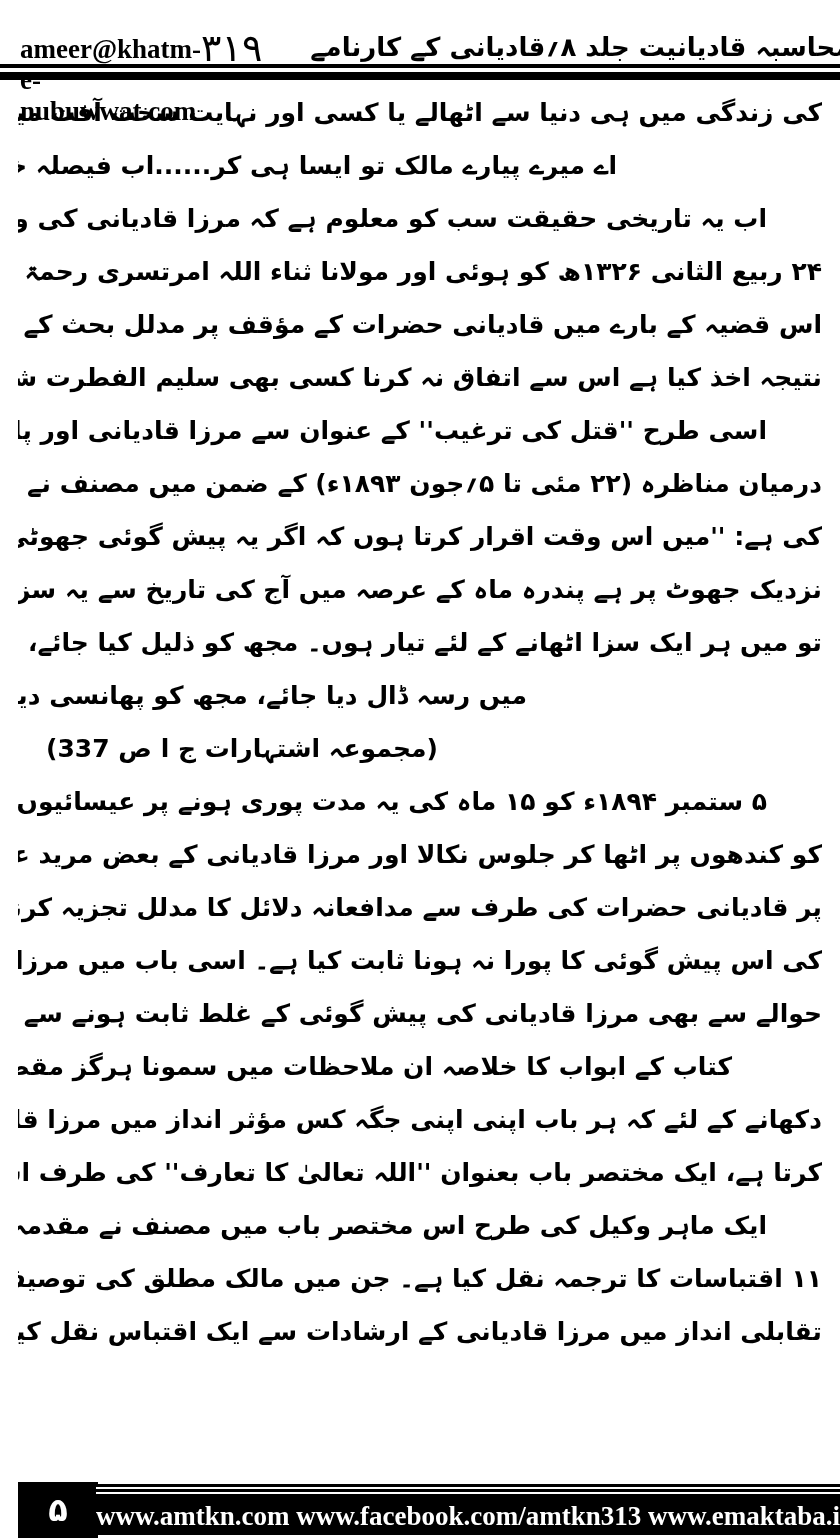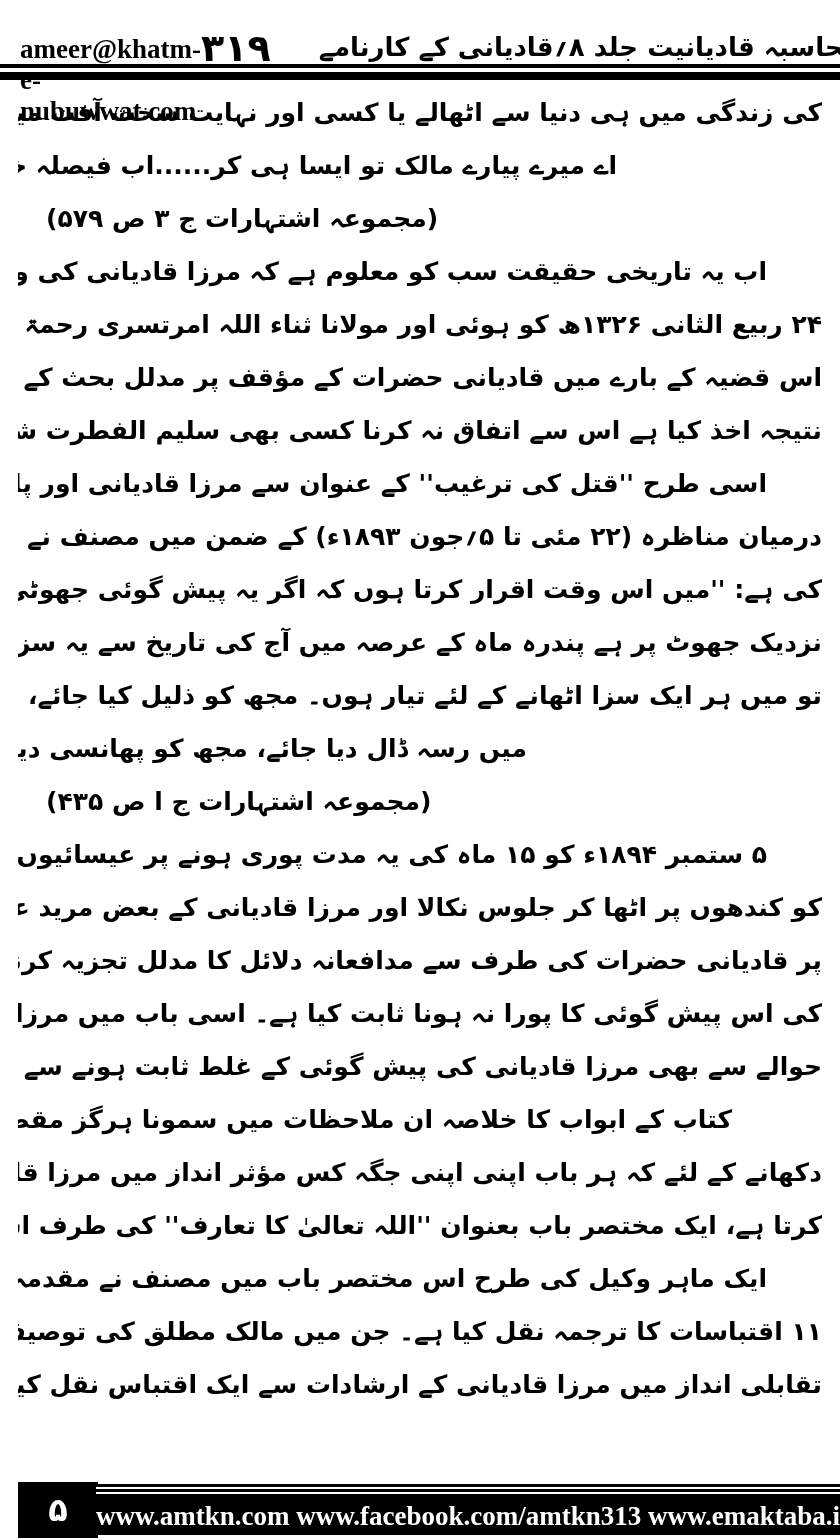--- a/index.html
+++ b/index.html
@@ -18,21 +18,21 @@
     padding: 26px 16px 0 20px;
     height: 62px;
   }
   .header-email {
     font-family: "Liberation Serif", serif;
     font-weight: bold; font-size: 27px; letter-spacing: 0px;
     padding-top: 8px;
   }
   .header-pageno {
     font-family: "DejaVu Sans", sans-serif;
-    font-weight: bold; font-size: 38px;
+    font-weight: normal; font-size: 38px;
     padding-top: 0px;
   }
   .header-title {
     direction: rtl;
     font-weight: bold; font-size: 26px;
     padding-top: 6px;
     white-space: nowrap;
     margin-left: 48px;
   }
   .header-rule { margin: 2px 0 0 0; }
@@ -96,32 +96,31 @@
   </div>
   <div class="header-rule">
     <div class="thin"></div>
     <div class="gap"></div>
     <div class="thick"></div>
   </div>
 
   <div class="bodytext">
     <div class="ln">کی زندگی میں ہی دنیا سے اٹھالے یا کسی اور نہایت سخت آفت میں جو موت کے برابر ہو،مبتلا کر۔</div>
     <div class="ln q">اے میرے پیارے مالک تو ایسا ہی کر......اب فیصلہ خدا کے ہاتھ میں ہے۔''</div>
-    <div class="ln cit">(مجموعہ اشتہارات ج ۳ ص ۵۷۹)</div>
     <div class="ln ind">اب یہ تاریخی حقیقت سب کو معلوم ہے کہ مرزا قادیانی کی وفات ۲۶ مئی ۱۹۰۸ء؍</div>
     <div class="ln">۲۴ ربیع الثانی ۱۳۲۶ھ کو ہوئی اور مولانا ثناء اللہ امرتسری رحمۃ اللہ علیہ کا انتقال ۱۵ مارچ ۱۹۴۸ء کو ہوا۔</div>
     <div class="ln">اس قضیہ کے بارے میں قادیانی حضرات کے مؤقف پر مدلل بحث کے بعد مصنف نے آخر میں جو</div>
     <div class="ln">نتیجہ اخذ کیا ہے اس سے اتفاق نہ کرنا کسی بھی سلیم الفطرت شخص کے لئے مشکل ہوگا۔</div>
     <div class="ln ind">اسی طرح ''قتل کی ترغیب'' کے عنوان سے مرزا قادیانی اور پادری عبداللہ آتھم کے</div>
     <div class="ln">درمیان مناظرہ (۲۲ مئی تا ۵؍جون ۱۸۹۳ء) کے ضمن میں مصنف نے مرزا قادیانی کی یہ تحریر نقل</div>
     <div class="ln">کی ہے: ''میں اس وقت اقرار کرتا ہوں کہ اگر یہ پیش گوئی جھوٹی نکلی یعنی وہ فریق جو خدا تعالیٰ کے</div>
     <div class="ln">نزدیک جھوٹ پر ہے پندرہ ماہ کے عرصہ میں آج کی تاریخ سے یہ سزائے موت ہاویہ میں نہ پڑے</div>
     <div class="ln">تو میں ہر ایک سزا اٹھانے کے لئے تیار ہوں۔ مجھ کو ذلیل کیا جائے، روسیاہ کیا جائے۔ میرے گلے</div>
     <div class="ln qe">میں رسہ ڈال دیا جائے، مجھ کو پھانسی دیا جائے، ہر ایک بات کے لئے تیار ہوں۔''</div>
-    <div class="ln cit">(مجموعہ اشتہارات ج ا ص ۴۳۵)</div>
+    <div class="ln cit">(مجموعہ اشتہارات ج ا ص 337)</div>
     <div class="ln ind">۵ ستمبر ۱۸۹۴ء کو ۱۵ ماہ کی یہ مدت پوری ہونے پر عیسائیوں نے امرتسر میں عبداللہ آتھم</div>
     <div class="ln">کو کندھوں پر اٹھا کر جلوس نکالا اور مرزا قادیانی کے بعض مرید عیسائی ہوگئے۔ اس واقعہ کی جزئیات</div>
     <div class="ln">پر قادیانی حضرات کی طرف سے مدافعانہ دلائل کا مدلل تجزیہ کرنے کے بعد مصنف نے مرزا قادیانی</div>
     <div class="ln">کی اس پیش گوئی کا پورا نہ ہونا ثابت کیا ہے۔ اسی باب میں مرزا قادیانی اور محمدی بیگم کے قصے کے</div>
     <div class="ln">حوالے سے بھی مرزا قادیانی کی پیش گوئی کے غلط ثابت ہونے سے ان کے دعویٰ نبوت کا ابطال</div>
     <div class="ln ind2">کتاب کے ابواب کا خلاصہ ان ملاحظات میں سمونا ہرگز مقصود نہیں۔ تاہم قارئین کو یہ</div>
     <div class="ln">دکھانے کے لئے کہ ہر باب اپنی اپنی جگہ کس مؤثر انداز میں مرزا قادیانی کے دعویٰ نبوت کا ابطال</div>
     <div class="ln">کرتا ہے، ایک مختصر باب بعنوان ''اللہ تعالیٰ کا تعارف'' کی طرف اشارہ دلچسپی سے خالی نہیں ہوگا۔</div>
     <div class="ln ind">ایک ماہر وکیل کی طرح اس مختصر باب میں مصنف نے مقدمہ کے طور پر قرآن کریم سے</div>
     <div class="ln">۱۱ اقتباسات کا ترجمہ نقل کیا ہے۔ جن میں مالک مطلق کی توصیف و تعریف بیان ہوئی ہے۔ پھر</div>

